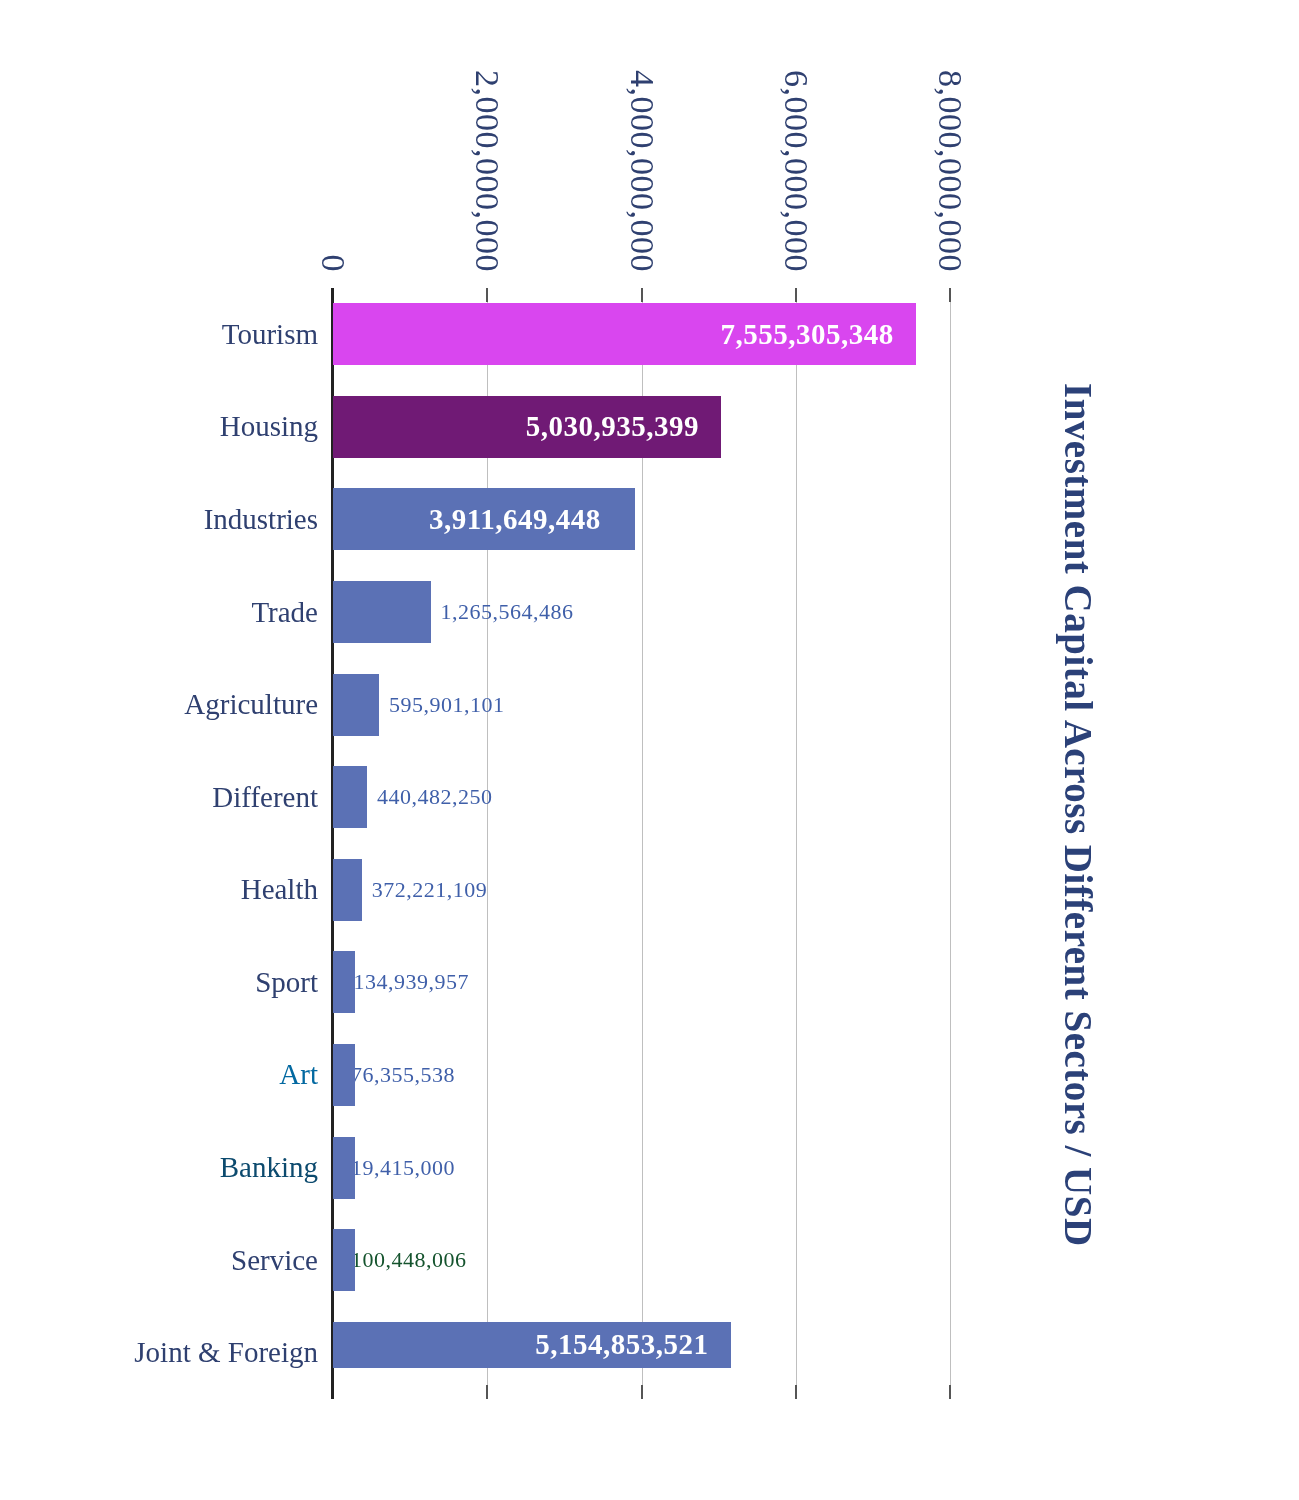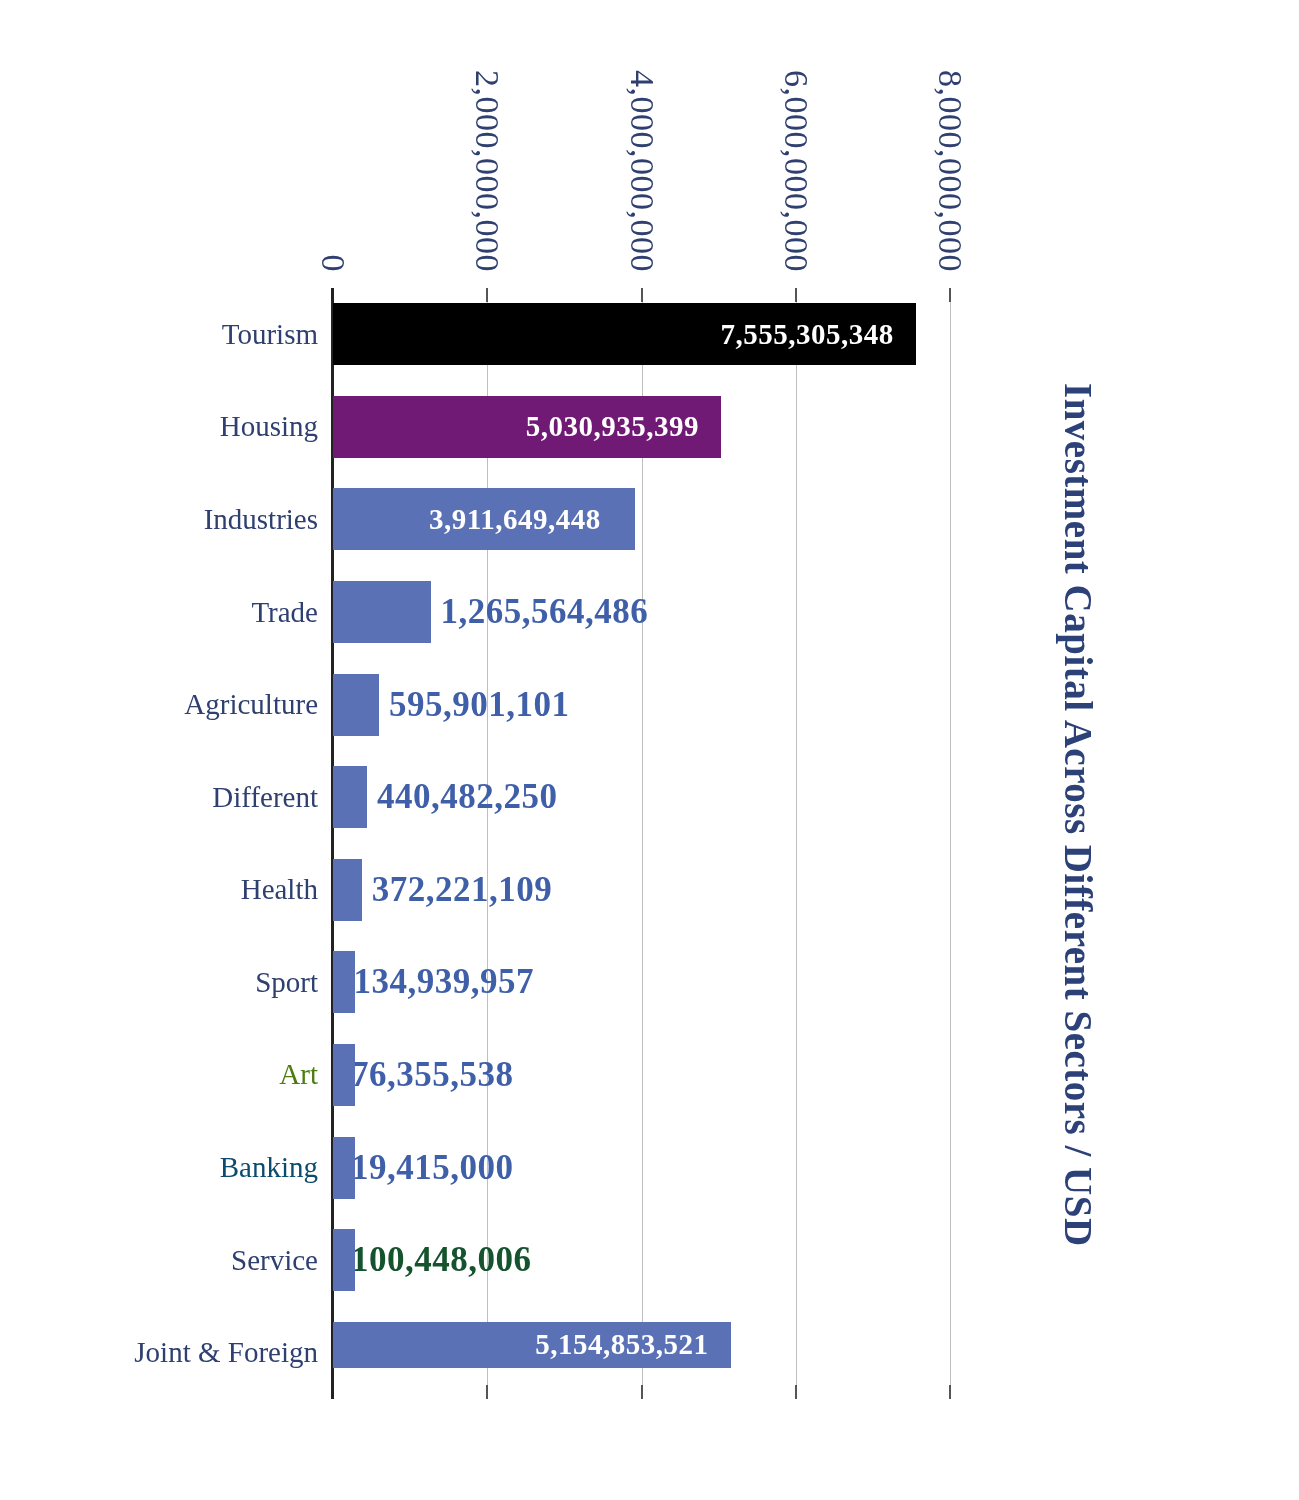--- a/index.html
+++ b/index.html
@@ -12,21 +12,21 @@
   }
   .gridline{position:absolute;width:1px;}
   .tickmark{position:absolute;width:2px;}
   .axis-line{position:absolute;}
   .bar{position:absolute;display:flex;align-items:center;justify-content:flex-end;box-sizing:border-box;}
   .bar-value-inside{
     font-weight:bold;font-size:29px;letter-spacing:0.5px;white-space:nowrap;
   }
   .bar-value-outside{
     position:absolute;display:flex;align-items:center;
-    font-weight:bold;font-size:35px;letter-spacing:0.5px;white-space:nowrap;
+    font-weight:normal;font-size:22px;letter-spacing:0.5px;white-space:nowrap;
   }
   .cat-label{
     position:absolute;display:flex;align-items:center;justify-content:flex-end;
     font-size:29px;white-space:nowrap;
   }
   .tick-label{
     position:absolute;
     writing-mode:vertical-rl;
     transform:translate(-50%,-100%);
     font-size:34px;letter-spacing:0.5px;white-space:nowrap;
@@ -53,21 +53,21 @@
       <div class="tickmark" style="left: 640.5px; top: 1385px; height: 14px; background: rgb(85, 85, 85);"></div>
       <div class="gridline" style="left: 795.75px; top: 288px; height: 1111px; background: rgb(191, 191, 191);"></div>
       <div class="tickmark" style="left: 794.75px; top: 288px; height: 14px; background: rgb(85, 85, 85);"></div>
       <div class="tickmark" style="left: 794.75px; top: 1385px; height: 14px; background: rgb(85, 85, 85);"></div>
       <div class="gridline" style="left: 950px; top: 288px; height: 1111px; background: rgb(191, 191, 191);"></div>
       <div class="tickmark" style="left: 949px; top: 288px; height: 14px; background: rgb(85, 85, 85);"></div>
       <div class="tickmark" style="left: 949px; top: 1385px; height: 14px; background: rgb(85, 85, 85);"></div>
       <div class="axis-line" style="left: 331px; top: 288px; width: 3px; height: 1111px; background: rgb(34, 34, 34);"></div>
     </div>
   <div id="bars">
-      <div class="bar" style="left: 333px; top: 303.292px; width: 582.703px; height: 62px; background: #000000; padding-right: 22px;">
+      <div class="bar" style="left: 333px; top: 303.292px; width: 582.703px; height: 62px; background: #d946ef; padding-right: 22px;">
         <span class="bar-value-inside" style="color: rgb(255, 255, 255);">7,555,305,348</span>
       </div>
       <div class="bar" style="left: 333px; top: 395.875px; width: 388.011px; height: 62px; background: #701a75; padding-right: 22px;">
         <span class="bar-value-inside" style="color: rgb(255, 255, 255);">5,030,935,399</span>
       </div>
       <div class="bar" style="left: 333px; top: 488.458px; width: 301.686px; height: 62px; background: rgb(91, 113, 181); padding-right: 34px;">
         <span class="bar-value-inside" style="color: rgb(255, 255, 255);">3,911,649,448</span>
       </div>
       <div class="bar-value-outside" style="left: 440.607px; top: 565.75px; height: 92.5833px; color: rgb(63, 95, 169);">1,265,564,486</div>
       <div class="bar" style="left: 333px; top: 581.042px; width: 97.6067px; height: 62px; background: rgb(91, 113, 181); padding-right: 22px;"></div>
@@ -91,21 +91,21 @@
     </div>
   <div id="categories">
       <div class="cat-label" style="left: 0px; width: 318px; top: 288px; height: 92.5833px; color: rgb(47, 64, 112);">Tourism</div>
       <div class="cat-label" style="left: 0px; width: 318px; top: 380.583px; height: 92.5833px; color: rgb(47, 64, 112);">Housing</div>
       <div class="cat-label" style="left: 0px; width: 318px; top: 473.167px; height: 92.5833px; color: rgb(47, 64, 112);">Industries</div>
       <div class="cat-label" style="left: 0px; width: 318px; top: 565.75px; height: 92.5833px; color: rgb(47, 64, 112);">Trade</div>
       <div class="cat-label" style="left: 0px; width: 318px; top: 658.333px; height: 92.5833px; color: rgb(47, 64, 112);">Agriculture</div>
       <div class="cat-label" style="left: 0px; width: 318px; top: 750.917px; height: 92.5833px; color: rgb(47, 64, 112);">Different</div>
       <div class="cat-label" style="left: 0px; width: 318px; top: 843.5px; height: 92.5833px; color: rgb(47, 64, 112);">Health</div>
       <div class="cat-label" style="left: 0px; width: 318px; top: 936.083px; height: 92.5833px; color: rgb(47, 64, 112);">Sport</div>
-      <div class="cat-label" style="left: 0px; width: 318px; top: 1028.67px; height: 92.5833px; color: #4d7c0f;">Art</div>
+      <div class="cat-label" style="left: 0px; width: 318px; top: 1028.67px; height: 92.5833px; color: #0369a1;">Art</div>
       <div class="cat-label" style="left: 0px; width: 318px; top: 1121.25px; height: 92.5833px; color: #0c4a6e;">Banking</div>
       <div class="cat-label" style="left: 0px; width: 318px; top: 1213.83px; height: 92.5833px; color: rgb(47, 64, 112);">Service</div>
       <div class="cat-label" style="left: 0px; width: 318px; top: 1306.42px; height: 92.5833px; color: rgb(47, 64, 112);">Joint &amp; Foreign</div>
     </div>
   <div id="ticks">
       <div class="tick-label" style="left: 333px; top: 272px; color: rgb(47, 64, 112);">0</div>
       <div class="tick-label" style="left: 487.25px; top: 272px; color: rgb(47, 64, 112);">2,000,000,000</div>
       <div class="tick-label" style="left: 641.5px; top: 272px; color: rgb(47, 64, 112);">4,000,000,000</div>
       <div class="tick-label" style="left: 795.75px; top: 272px; color: rgb(47, 64, 112);">6,000,000,000</div>
       <div class="tick-label" style="left: 950px; top: 272px; color: rgb(47, 64, 112);">8,000,000,000</div>

